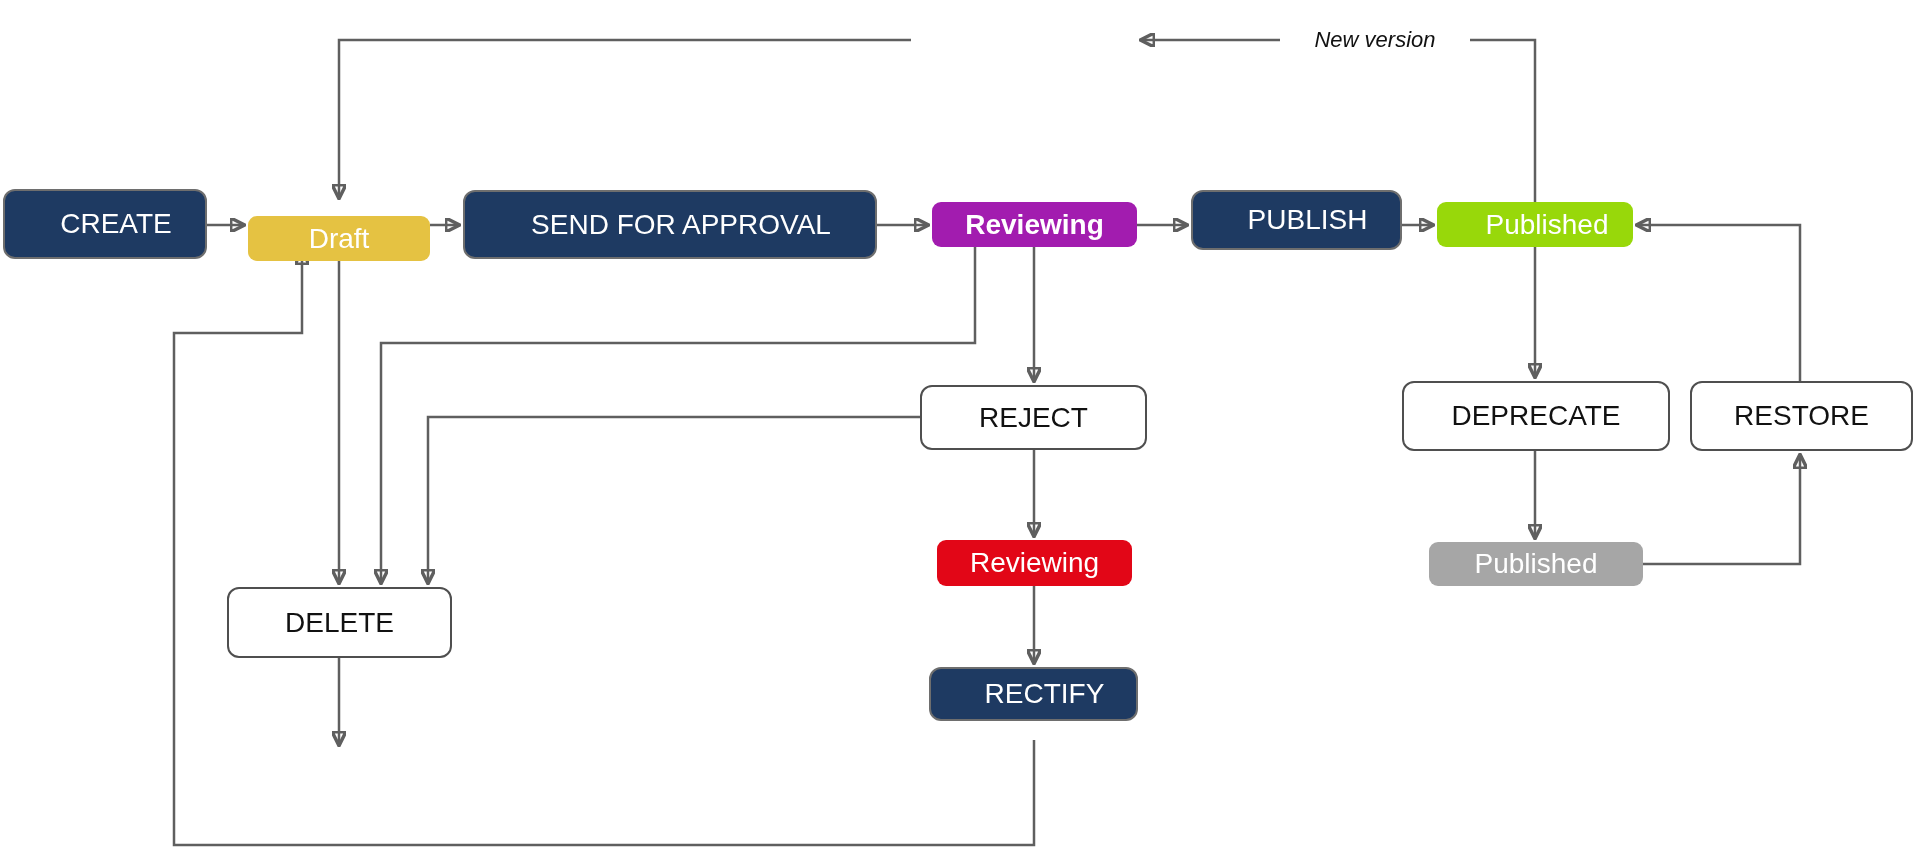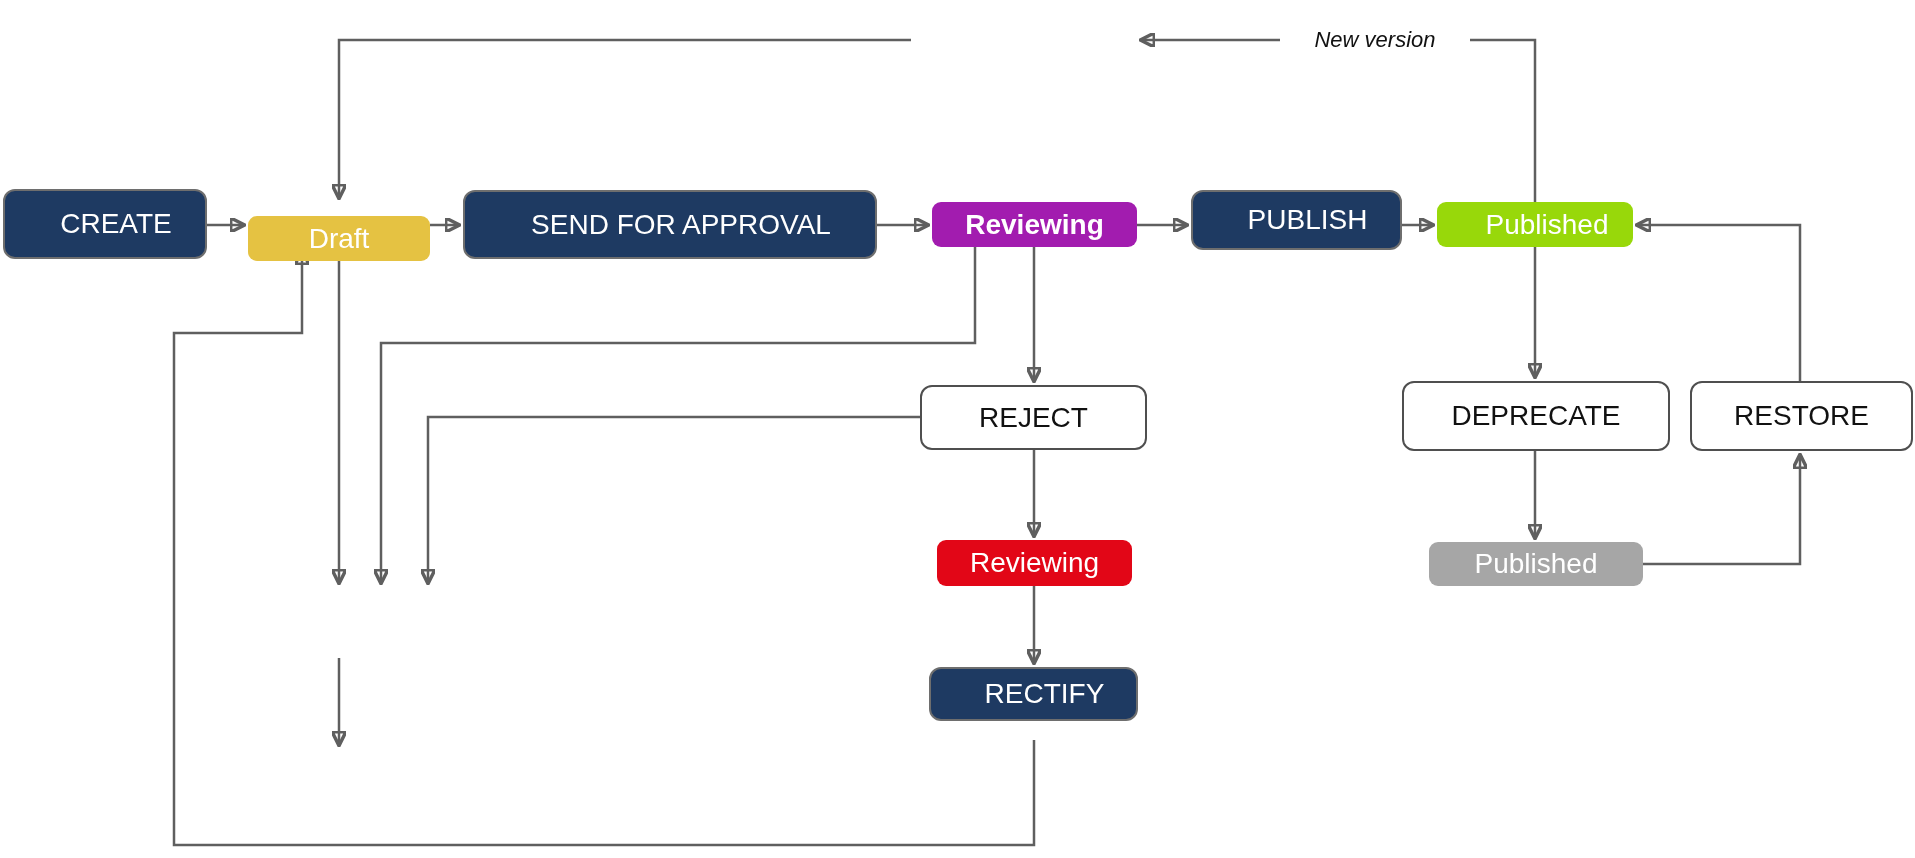--- a/index.html
+++ b/index.html
@@ -77,20 +77,21 @@
 
   <div id="n-published" class="node state" style="background-color: rgb(152, 216, 10);">Published</div>
 
 
   <div id="n-reject" class="node action-white">REJECT</div>
 
   <div id="n-rejected" class="node state" style="background-color: rgb(226, 6, 23);">Reviewing</div>
 
   <div id="n-rectify" class="node action-dark" style="background-color: rgb(30, 58, 98);">RECTIFY</div>
 
+  <div id="n-delete" class="node action-white">DELETE</div>
 
 
   <div id="n-deprecate" class="node action-white">DEPRECATE</div>
 
   <div id="n-restore" class="node action-white">RESTORE</div>
 
   <div id="n-deprecated" class="node state" style="background-color: rgb(166, 166, 166);">Published</div>
 
   <div id="l-new-version" class="edge-label">New version</div>
 

